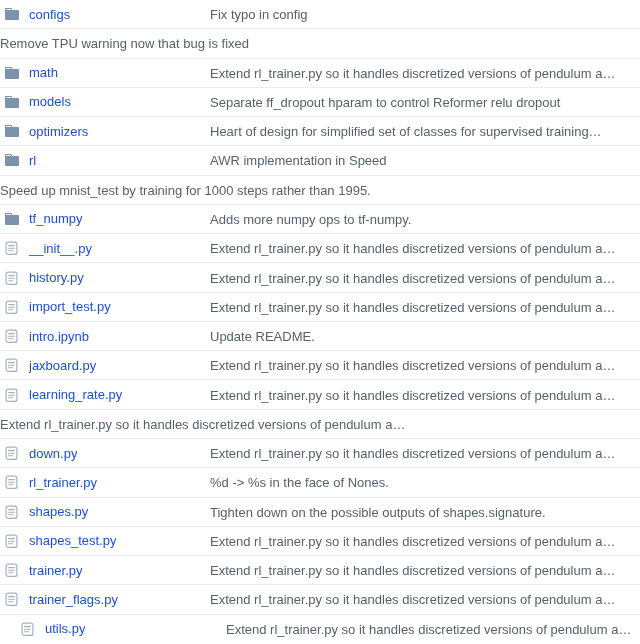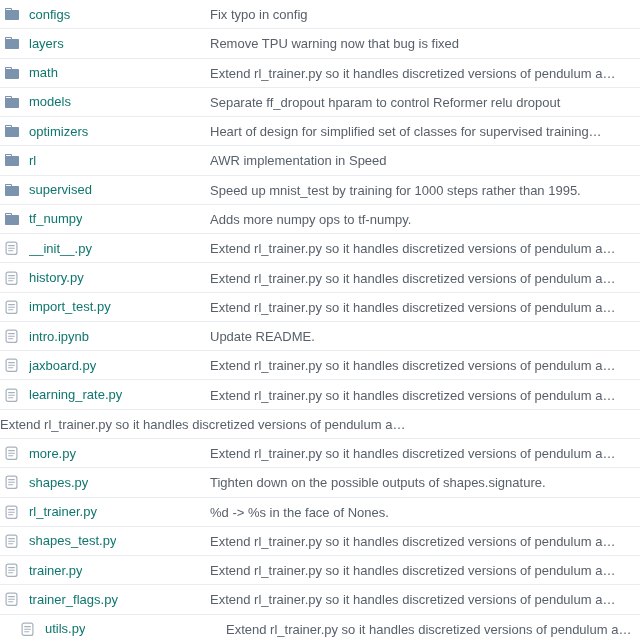--- a/index.html
+++ b/index.html
@@ -32,21 +32,21 @@
     white-space: nowrap;
   }
   .icon-wrap {
     flex: 0 0 16px;
     display: flex;
     align-items: center;
     justify-content: flex-start;
     margin-right: 8px;
   }
   .file-link {
-    color: #0f766e;
+    color: #1d4ed8;
     font-size: 13px;
     text-decoration: none;
     white-space: nowrap;
     overflow: hidden;
     text-align: center;
   }
   .cell-message {
     flex: 1 1 auto;
     min-width: 0;
     overflow: hidden;
@@ -73,28 +73,20 @@
           </svg>
         </span>
       <a class="file-link" href="#">configs</a>
     </div>
     <div class="cell-message">
       <a class="message-link" href="#">Fix typo in config</a>
     </div>
   </div>
 
   <div class="file-row">
-    <div class="cell-name">
-      <span class="icon-wrap">
-          <svg width="14" height="16" viewBox="0 0 14 16" aria-hidden="true">
-            <path fill="#7b93ad" d="M13 4H7V3c0-.66-.31-1-1-1H1c-.55 0-1 .45-1 1v10c0 .55.45 1 1 1h12c.55 0 1-.45 1-1V5c0-.55-.45-1-1-1zM6 4H1V3h5v1z"></path>
-          </svg>
-        </span>
-      <a class="file-link" href="#">layers</a>
-    </div>
     <div class="cell-message">
       <a class="message-link" href="#">Remove TPU warning now that bug is fixed</a>
     </div>
   </div>
 
   <div class="file-row">
     <div class="cell-name">
       <span class="icon-wrap">
           <svg width="14" height="16" viewBox="0 0 14 16" aria-hidden="true">
             <path fill="#7b93ad" d="M13 4H7V3c0-.66-.31-1-1-1H1c-.55 0-1 .45-1 1v10c0 .55.45 1 1 1h12c.55 0 1-.45 1-1V5c0-.55-.45-1-1-1zM6 4H1V3h5v1z"></path>
@@ -143,28 +135,20 @@
           </svg>
         </span>
       <a class="file-link" href="#">rl</a>
     </div>
     <div class="cell-message">
       <a class="message-link" href="#">AWR implementation in Speed</a>
     </div>
   </div>
 
   <div class="file-row">
-    <div class="cell-name">
-      <span class="icon-wrap">
-          <svg width="14" height="16" viewBox="0 0 14 16" aria-hidden="true">
-            <path fill="#7b93ad" d="M13 4H7V3c0-.66-.31-1-1-1H1c-.55 0-1 .45-1 1v10c0 .55.45 1 1 1h12c.55 0 1-.45 1-1V5c0-.55-.45-1-1-1zM6 4H1V3h5v1z"></path>
-          </svg>
-        </span>
-      <a class="file-link" href="#">supervised</a>
-    </div>
     <div class="cell-message">
       <a class="message-link" href="#">Speed up mnist_test by training for 1000 steps rather than 1995.</a>
     </div>
   </div>
 
   <div class="file-row">
     <div class="cell-name">
       <span class="icon-wrap">
           <svg width="14" height="16" viewBox="0 0 14 16" aria-hidden="true">
             <path fill="#7b93ad" d="M13 4H7V3c0-.66-.31-1-1-1H1c-.55 0-1 .45-1 1v10c0 .55.45 1 1 1h12c.55 0 1-.45 1-1V5c0-.55-.45-1-1-1zM6 4H1V3h5v1z"></path>
@@ -274,24 +258,39 @@
   </div>
 
   <div class="file-row">
     <div class="cell-name">
       <span class="icon-wrap">
           <svg width="13" height="16" viewBox="0 0 13 16" aria-hidden="true">
             <rect x="1.1" y="2.1" width="10.8" height="12.3" rx="2" fill="none" stroke="#a6b1bd" stroke-width="1.2"></rect>
             <path stroke="#a6b1bd" stroke-width="1.1" stroke-linecap="round" d="M3.6 5.6h5.8M3.6 8.2h5.8M3.6 10.8h4.2"></path>
           </svg>
         </span>
-      <a class="file-link" href="#">more.py</a>
-    </div>
-    <div class="cell-message">
-      <a class="message-link" href="#">Extend rl_trainer.py so it handles discretized versions of pendulum a…</a>
+      <a class="file-link" href="#">down.py</a>
+    </div>
+    <div class="cell-message">
+      <a class="message-link" href="#">Extend rl_trainer.py so it handles discretized versions of pendulum a…</a>
+    </div>
+  </div>
+
+  <div class="file-row">
+    <div class="cell-name">
+      <span class="icon-wrap">
+          <svg width="13" height="16" viewBox="0 0 13 16" aria-hidden="true">
+            <rect x="1.1" y="2.1" width="10.8" height="12.3" rx="2" fill="none" stroke="#a6b1bd" stroke-width="1.2"></rect>
+            <path stroke="#a6b1bd" stroke-width="1.1" stroke-linecap="round" d="M3.6 5.6h5.8M3.6 8.2h5.8M3.6 10.8h4.2"></path>
+          </svg>
+        </span>
+      <a class="file-link" href="#">rl_trainer.py</a>
+    </div>
+    <div class="cell-message">
+      <a class="message-link" href="#">%d -&gt; %s in the face of Nones.</a>
     </div>
   </div>
 
   <div class="file-row">
     <div class="cell-name">
       <span class="icon-wrap">
           <svg width="13" height="16" viewBox="0 0 13 16" aria-hidden="true">
             <rect x="1.1" y="2.1" width="10.8" height="12.3" rx="2" fill="none" stroke="#a6b1bd" stroke-width="1.2"></rect>
             <path stroke="#a6b1bd" stroke-width="1.1" stroke-linecap="round" d="M3.6 5.6h5.8M3.6 8.2h5.8M3.6 10.8h4.2"></path>
           </svg>
@@ -304,35 +303,20 @@
   </div>
 
   <div class="file-row">
     <div class="cell-name">
       <span class="icon-wrap">
           <svg width="13" height="16" viewBox="0 0 13 16" aria-hidden="true">
             <rect x="1.1" y="2.1" width="10.8" height="12.3" rx="2" fill="none" stroke="#a6b1bd" stroke-width="1.2"></rect>
             <path stroke="#a6b1bd" stroke-width="1.1" stroke-linecap="round" d="M3.6 5.6h5.8M3.6 8.2h5.8M3.6 10.8h4.2"></path>
           </svg>
         </span>
-      <a class="file-link" href="#">rl_trainer.py</a>
-    </div>
-    <div class="cell-message">
-      <a class="message-link" href="#">%d -&gt; %s in the face of Nones.</a>
-    </div>
-  </div>
-
-  <div class="file-row">
-    <div class="cell-name">
-      <span class="icon-wrap">
-          <svg width="13" height="16" viewBox="0 0 13 16" aria-hidden="true">
-            <rect x="1.1" y="2.1" width="10.8" height="12.3" rx="2" fill="none" stroke="#a6b1bd" stroke-width="1.2"></rect>
-            <path stroke="#a6b1bd" stroke-width="1.1" stroke-linecap="round" d="M3.6 5.6h5.8M3.6 8.2h5.8M3.6 10.8h4.2"></path>
-          </svg>
-        </span>
       <a class="file-link" href="#">shapes_test.py</a>
     </div>
     <div class="cell-message">
       <a class="message-link" href="#">Extend rl_trainer.py so it handles discretized versions of pendulum a…</a>
     </div>
   </div>
 
   <div class="file-row">
     <div class="cell-name">
       <span class="icon-wrap">

